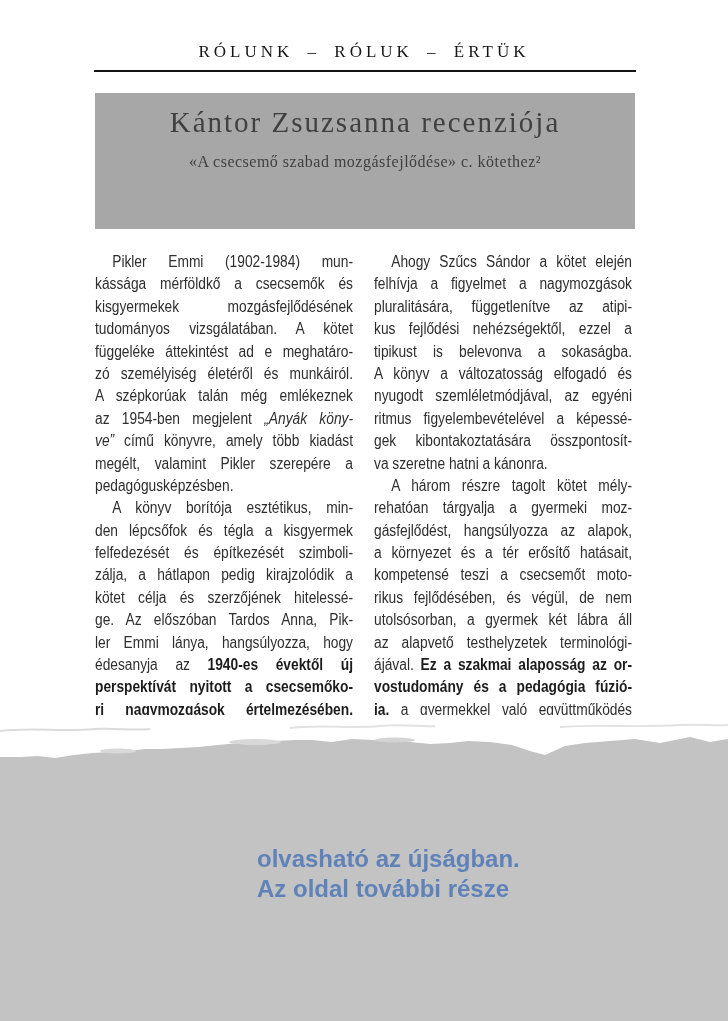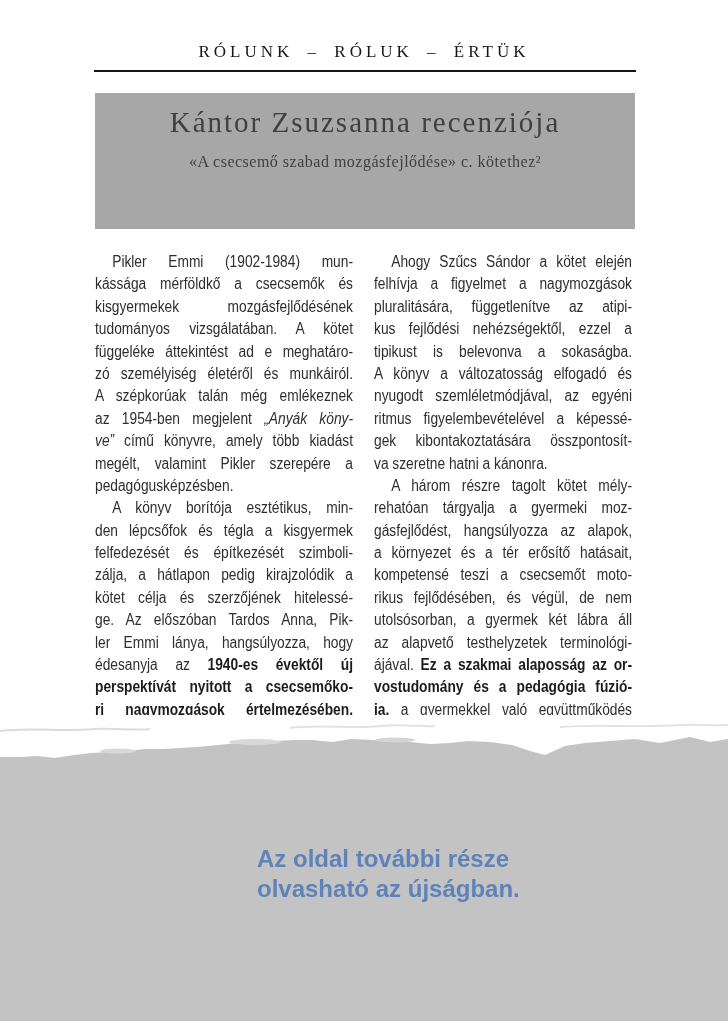--- a/index.html
+++ b/index.html
@@ -165,17 +165,17 @@
     <path fill="none" stroke="#dcdcdc" stroke-width="2" d="M0,16 C30,12 60,17 95,14 C115,13 135,16 150,14"></path>
     <path fill="none" stroke="#e2e2e2" stroke-width="2" d="M290,13 C320,9 350,14 380,11 C405,9 420,12 435,11"></path>
     <path fill="none" stroke="#e2e2e2" stroke-width="2" d="M560,12 C600,9 640,13 680,10 C700,9 715,11 728,10"></path>
 
     <ellipse cx="255" cy="27" rx="26" ry="3" fill="#d8d8d8"></ellipse>
     <ellipse cx="395" cy="25" rx="20" ry="2.5" fill="#d4d4d4"></ellipse>
     <ellipse cx="118" cy="36" rx="18" ry="2.5" fill="#d8d8d8"></ellipse>
   </svg>
 
   <div class="notice" style="color: rgb(95, 130, 185);">
+    <div>olvasható az újságban.</div>
     <div>Az oldal további része</div>
-    <div>olvasható az újságban.</div>
   </div>
 
 </div>
 
 </body></html>

